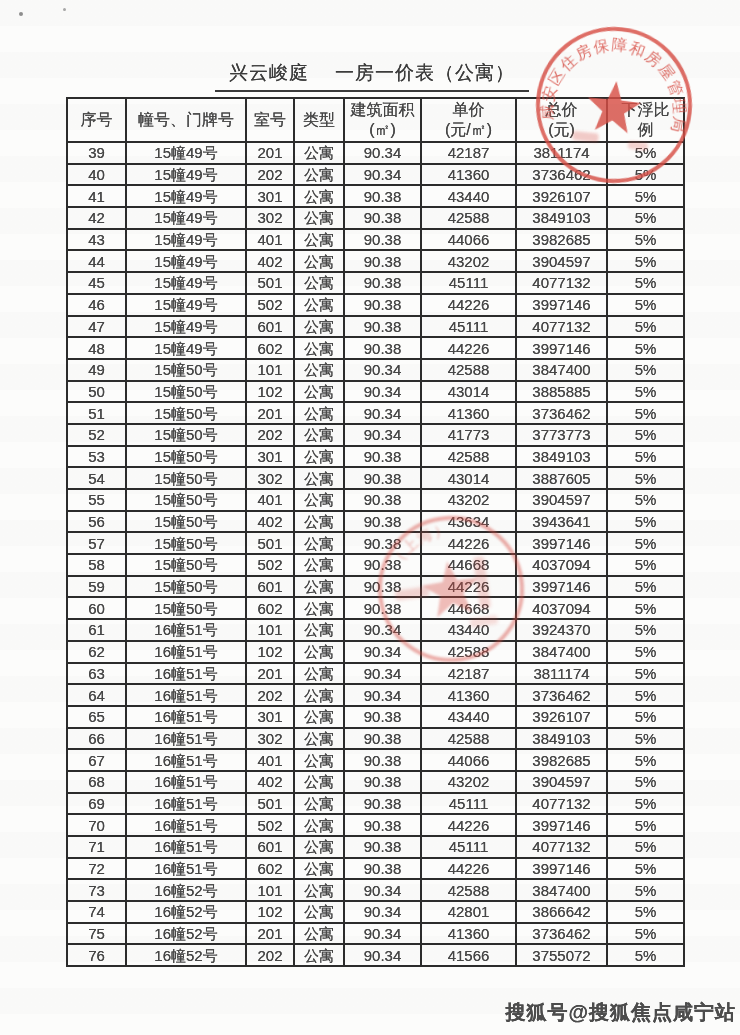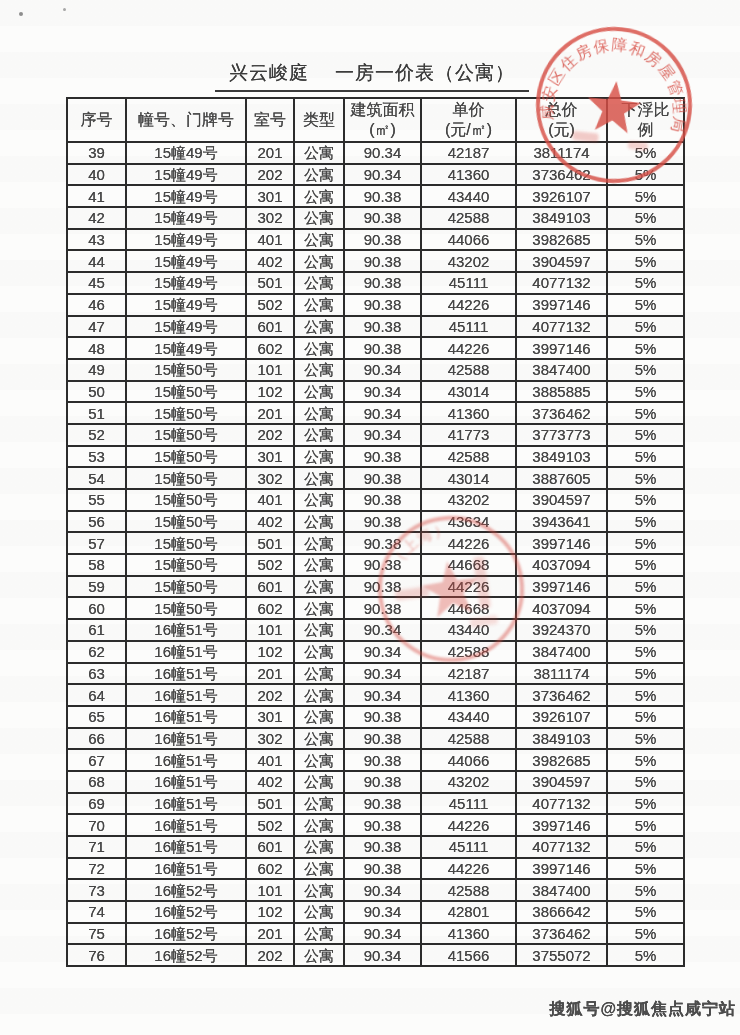--- a/index.html
+++ b/index.html
@@ -50,21 +50,21 @@
     text-shadow:0 0 .3px #4a4a4a;
   }
 
   .stamp{position:absolute;z-index:4;pointer-events:none;}
   .stamp-top{left:528px;top:19px;filter:blur(.4px);opacity:.82;transform:rotate(6deg);}
   .stamp-mid{left:365px;top:503px;filter:blur(1.1px);opacity:.46;transform:rotate(-8deg);}
   .smudge{filter:blur(1.6px);}
 
   .watermark{
     position:absolute;top:999px;right:4px;z-index:6;
-    font-size:16px;font-weight:bold;color:#4c4c4c;
+    font-size:20px;font-weight:bold;color:#4c4c4c;
     letter-spacing:1px;
     text-shadow:0 0 .5px #3c3c3c;
   }
 </style>
 </head>
 <body>
 
 <div class="scan-overlay"></div>
 <div class="speck speck1"></div>
 <div class="speck speck2"></div>

